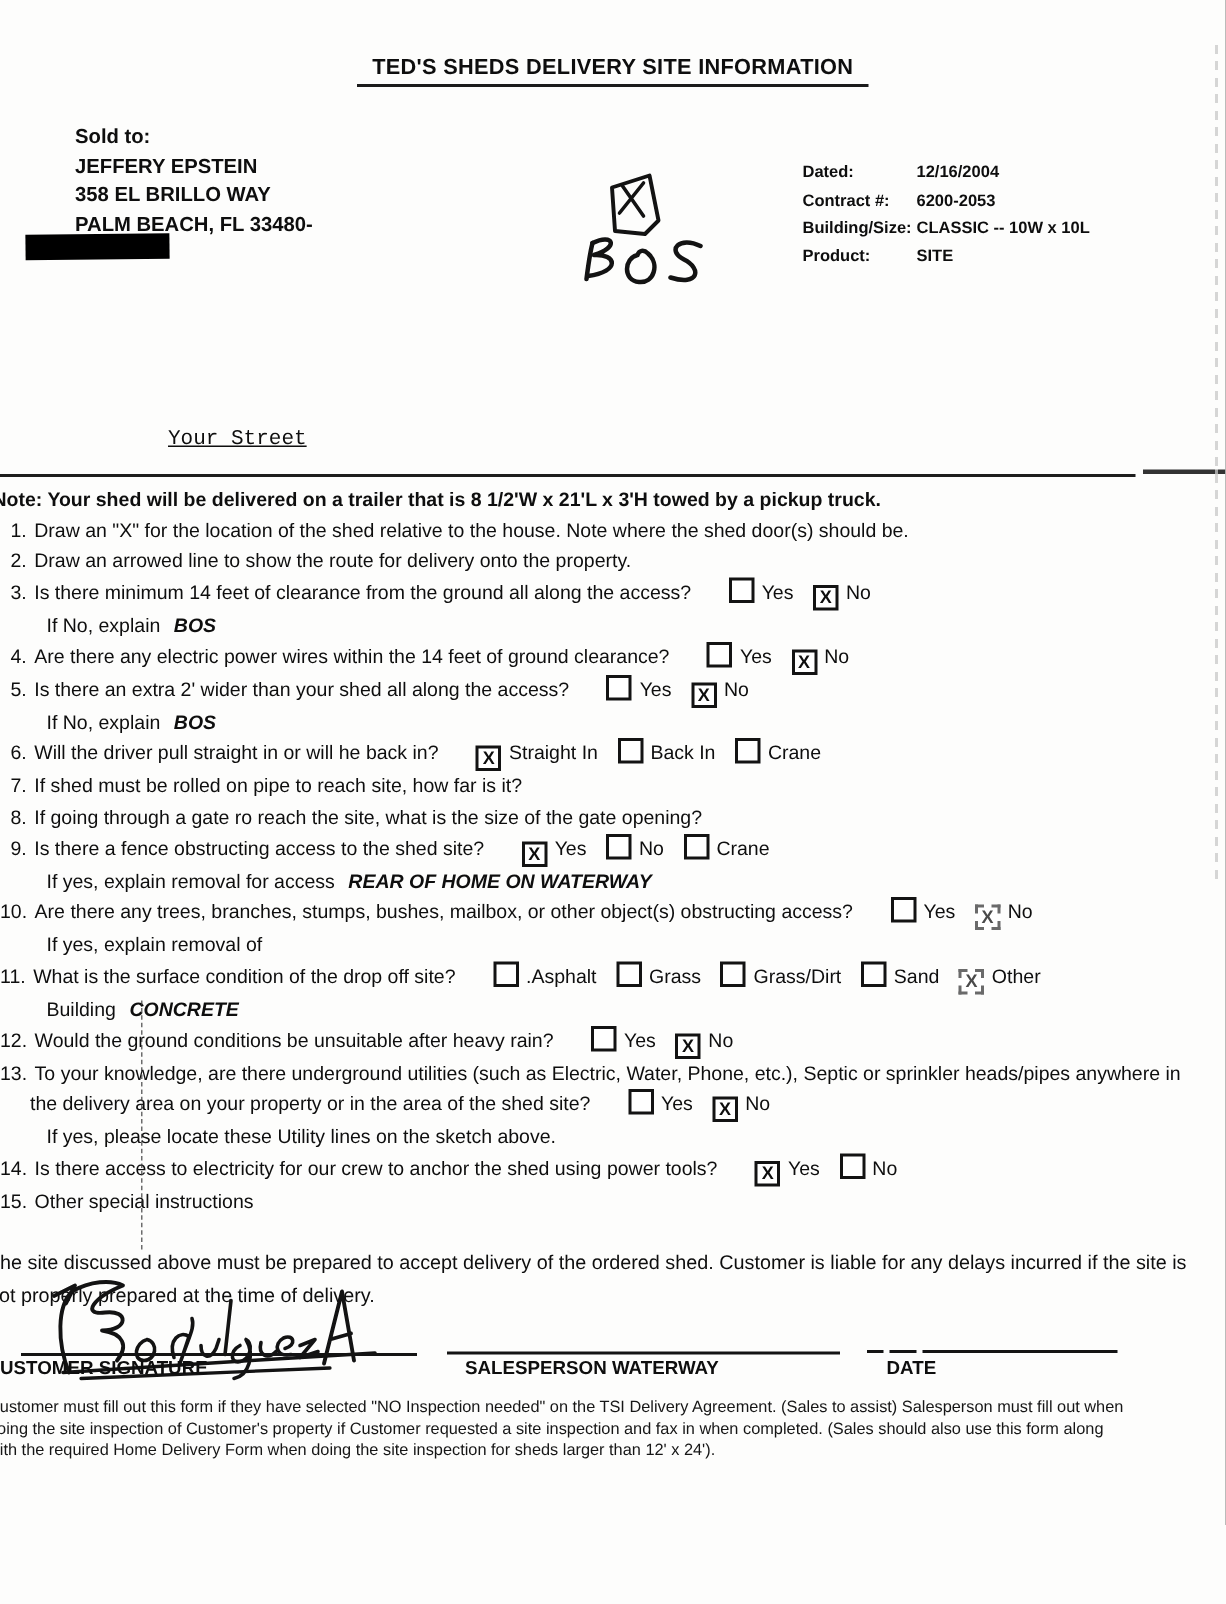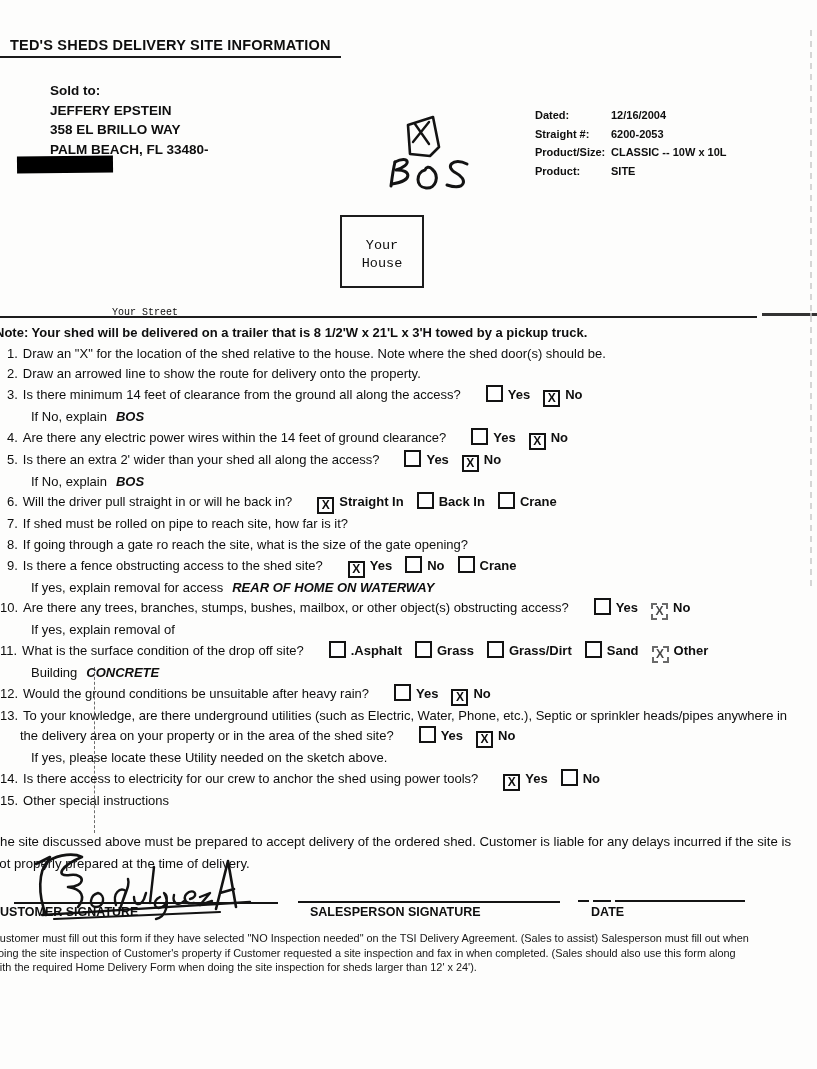--- a/index.html
+++ b/index.html
@@ -1,49 +1,49 @@
 <!DOCTYPE html>
 <html><head>
 <meta charset="utf-8">
 <style>
   html,body{margin:0;padding:0;background:#888;}
   .page{position:relative;width:817px;height:1069px;background:#fdfdfc;overflow:hidden;
         font-family:"Liberation Sans",sans-serif;color:#0e0e0e;}
   
-  .title-wrap{position:absolute;top:36px;left:0;width:100%;text-align:left;}
+  .title-wrap{position:absolute;top:36px;left:0;width:100%;text-align:center;}
   .title-wrap span{font-size:14.5px;font-weight:bold;letter-spacing:.2px;
         border-bottom:2.5px solid #1b1b1b;padding:0 10px 3px;}
   
   .soldto{position:absolute;left:18px;top:81px;font-size:13.5px;font-weight:bold;line-height:19.5px;margin-left:32px;}
   .redact{position:absolute;left:17px;top:156px;width:96px;height:17px;background:#000;transform:rotate(-.6deg);}
   
   .info{position:absolute;left:535px;top:106px;font-size:11px;font-weight:bold;line-height:18.6px;}
   .info .lab{display:inline-block;min-width:76px;}
   
   .scribble{position:absolute;left:383px;top:112px;}
   .house{position:absolute;left:340px;top:215px;width:84px;height:73px;border:2px solid #1c1c1c;
         box-sizing:border-box;text-align:center;font-family:"Liberation Mono",monospace;
         font-size:13.5px;line-height:17.5px;padding-top:20px;}
-  .street-label{position:absolute;left:112px;top:307px;font-family:"Liberation Mono",monospace;font-size:10px;}
+  .street-label{position:absolute;left:112px;top:285px;font-family:"Liberation Mono",monospace;font-size:14px;text-decoration:underline;}
   .hline{position:absolute;background:#1d1d1d;height:2px;}
   
   .questions{position:absolute;left:7px;top:323px;width:812px;font-size:13px;white-space:nowrap;}
   .note{font-weight:bold;margin-left:-12px;line-height:20.65px;}
   .q,.q-cont,.q-sub{line-height:20.65px;}
   .q .num{margin-right:5px;}
   .q.clip{margin-left:-7px;}
   .q-cont{margin-left:13px;}
   .q-sub{margin-left:24px;}
   .q-sub .val{font-weight:bold;margin-left:9px;font-style:italic;}
   .opts{margin-left:12px;}
   .cb{display:inline-block;width:13px;height:13px;border:2px solid #131313;font-weight:bold;
       font-size:12px;line-height:13px;text-align:center;vertical-align:-3px;
       margin-left:13px;margin-right:5px;background:#fff;}
   .cb.faded{border:2px dashed #6a6a6a;color:#4a4a4a;}
-  .cblab{font-weight:bold;}
+  .cblab{font-weight:normal;}
   
   .liability{position:absolute;left:7px;top:831px;font-size:13.2px;line-height:22px;white-space:nowrap;}
   .liability div{margin-left:-15px;}
   
   .sig-svg{position:absolute;left:12px;top:851px;}
   .sigline{position:absolute;height:2px;background:#141414;}
   .siglab{position:absolute;top:905px;font-weight:bold;font-size:12.5px;white-space:nowrap;}
   
   .footer{position:absolute;left:7px;top:931px;font-size:10.9px;line-height:14.6px;white-space:nowrap;color:#161616;}
   .footer div{margin-left:-15px;}
@@ -65,40 +65,36 @@
   <div class="soldto">
     <div>Sold to:</div>
     <div>JEFFERY EPSTEIN</div>
     <div>358 EL BRILLO WAY</div>
     <div>PALM BEACH, FL  33480-</div>
   </div>
   <div class="redact"></div>
 
   <div class="info">
     <div><span class="lab">Dated:</span><span class="val">12/16/2004</span></div>
-    <div><span class="lab">Straight #:</span><span class="val">6200-2053</span></div>
-    <div><span class="lab">Product/Size:</span><span class="val">CLASSIC -- 10W x 10L</span></div>
+    <div><span class="lab">Contract #:</span><span class="val">6200-2053</span></div>
+    <div><span class="lab">Building/Size:</span><span class="val">CLASSIC -- 10W x 10L</span></div>
     <div><span class="lab">Product:</span><span class="val">SITE</span></div>
   </div>
 
   <div class="scribble" aria-label="BOS">
     <svg width="96" height="82" viewBox="0 0 96 82">
       <path d="M25,13 L50,5 L56,35 L47,44 L27,42 Z" stroke-width="2.6"></path>
       <path d="M32,12 L46,32 M46,10 L30,30" stroke-width="2.4"></path>
       <path d="M12,50 C10,58 9,66 8,74" stroke-width="3"></path>
       <path d="M12,50 C26,43 30,53 13,58 C28,57 31,69 9,72" stroke-width="3"></path>
       <path d="M42,58 C33,60 32,75 43,76 C53,77 57,64 49,57 C46,54 43,55 42,58" stroke-width="3"></path>
       <path d="M84,52 C70,45 61,55 73,61 C85,67 83,79 64,73" stroke-width="3"></path>
     </svg>
   </div>
 
-  <div class="house">
-    <div>Your</div>
-    <div>House</div>
-  </div>
 
   <div class="street-label">Your Street</div>
   <div class="hline" style="left:0;top:316px;width:757px;"></div>
   <div class="hline" style="left:762px;top:313px;width:55px;height:3px;background:#333;"></div>
 
   <div class="questions">
     <div class="note">Note: Your shed will be delivered on a trailer that is 8 1/2'W x 21'L x 3'H towed by a pickup truck.</div>
     <div id="qlist">
         <div class="q"><span class="num">1.</span><span class="txt">Draw an "X" for the location of the shed relative to the house.  Note where the shed door(s) should be.</span></div>
         <div class="q"><span class="num">2.</span><span class="txt">Draw an arrowed line to show the route for delivery onto the property.</span></div>
@@ -112,21 +108,21 @@
         <div class="q"><span class="num">8.</span><span class="txt">If going through a gate ro reach the site, what is the size of the gate opening?</span></div>
         <div class="q"><span class="num">9.</span><span class="txt">Is there a fence obstructing access to the shed site?</span><span class="opts"><span class="cb">X</span><span class="cblab">Yes</span><span class="cb"></span><span class="cblab">No</span><span class="cb"></span><span class="cblab">Crane</span></span></div>
         <div class="q-sub"><span>If yes, explain removal for access</span><span class="val">REAR OF HOME ON WATERWAY</span></div>
         <div class="q clip"><span class="num">10.</span><span class="txt">Are there any trees, branches, stumps, bushes, mailbox, or other object(s) obstructing access?</span><span class="opts"><span class="cb"></span><span class="cblab">Yes</span><span class="cb faded">X</span><span class="cblab">No</span></span></div>
         <div class="q-sub"><span>If yes, explain removal of</span></div>
         <div class="q clip"><span class="num">11.</span><span class="txt">What is the surface condition of the drop off site?</span><span class="opts"><span class="cb"></span><span class="cblab">.Asphalt</span><span class="cb"></span><span class="cblab">Grass</span><span class="cb"></span><span class="cblab">Grass/Dirt</span><span class="cb"></span><span class="cblab">Sand</span><span class="cb faded">X</span><span class="cblab">Other</span></span></div>
         <div class="q-sub"><span>Building</span><span class="val">CONCRETE</span></div>
         <div class="q clip"><span class="num">12.</span><span class="txt">Would the ground conditions be unsuitable after heavy rain?</span><span class="opts"><span class="cb"></span><span class="cblab">Yes</span><span class="cb">X</span><span class="cblab">No</span></span></div>
         <div class="q clip"><span class="num">13.</span><span class="txt">To your knowledge, are there underground utilities (such as Electric, Water, Phone, etc.), Septic or sprinkler heads/pipes anywhere in</span></div>
         <div class="q-cont"><span class="txt">the delivery area on your property or in the area of the shed site?</span><span class="opts"><span class="cb"></span><span class="cblab">Yes</span><span class="cb">X</span><span class="cblab">No</span></span></div>
-        <div class="q-sub"><span>If yes, please locate these Utility needed on the sketch above.</span></div>
+        <div class="q-sub"><span>If yes, please locate these Utility lines on the sketch above.</span></div>
         <div class="q clip"><span class="num">14.</span><span class="txt">Is there access to electricity for our crew to anchor the shed using power tools?</span><span class="opts"><span class="cb">X</span><span class="cblab">Yes</span><span class="cb"></span><span class="cblab">No</span></span></div>
         <div class="q clip"><span class="num">15.</span><span class="txt">Other special instructions</span></div>
       </div>
   </div>
 
   <div class="vdash"></div>
   <div class="redge"></div>
 
   <div class="liability">
     <div>The site discussed above must be prepared to accept delivery of the ordered shed.  Customer is liable for any delays incurred if the site is</div>
@@ -151,21 +147,21 @@
     </svg>
   </div>
 
   <div class="sigline" style="left:14px;top:902px;width:264px;"></div>
   <div class="sigline" style="left:298px;top:901px;width:262px;"></div>
   <div class="sigline" style="left:578px;top:900px;width:11px;"></div>
   <div class="sigline" style="left:593px;top:900px;width:18px;"></div>
   <div class="sigline" style="left:615px;top:900px;width:130px;"></div>
 
   <div class="siglab" style="left:-9px;">CUSTOMER SIGNATURE</div>
-  <div class="siglab" style="left:310px;">SALESPERSON SIGNATURE</div>
+  <div class="siglab" style="left:310px;">SALESPERSON WATERWAY</div>
   <div class="siglab" style="left:591px;">DATE</div>
 
   <div class="footer">
     <div>Customer must fill out this form if they have selected "NO Inspection needed" on the TSI Delivery Agreement.  (Sales to assist)  Salesperson must fill out when</div>
     <div>doing the site inspection of Customer's property if Customer requested a site inspection and fax in when completed.  (Sales should also use this form along</div>
     <div>with the required Home Delivery Form when doing the site inspection for sheds larger than 12' x 24').</div>
   </div>
 
 </div>
 

